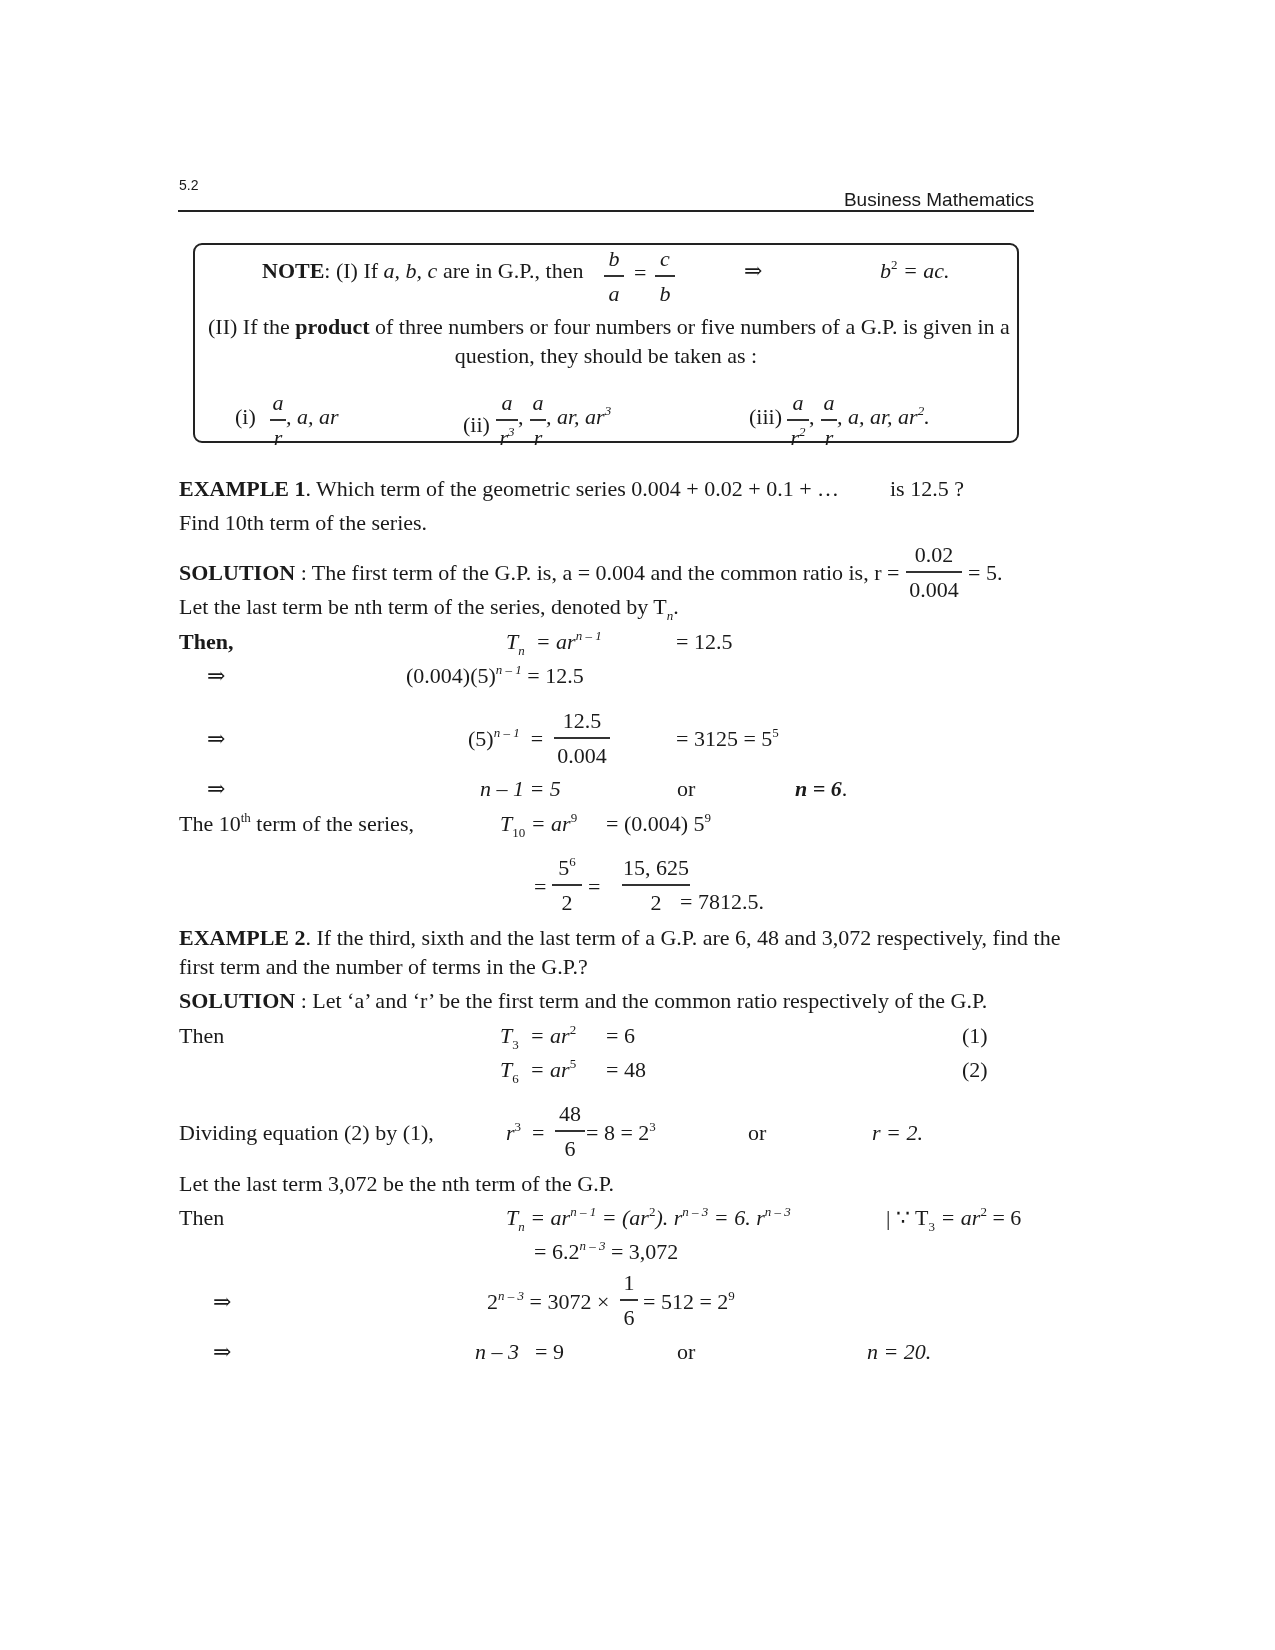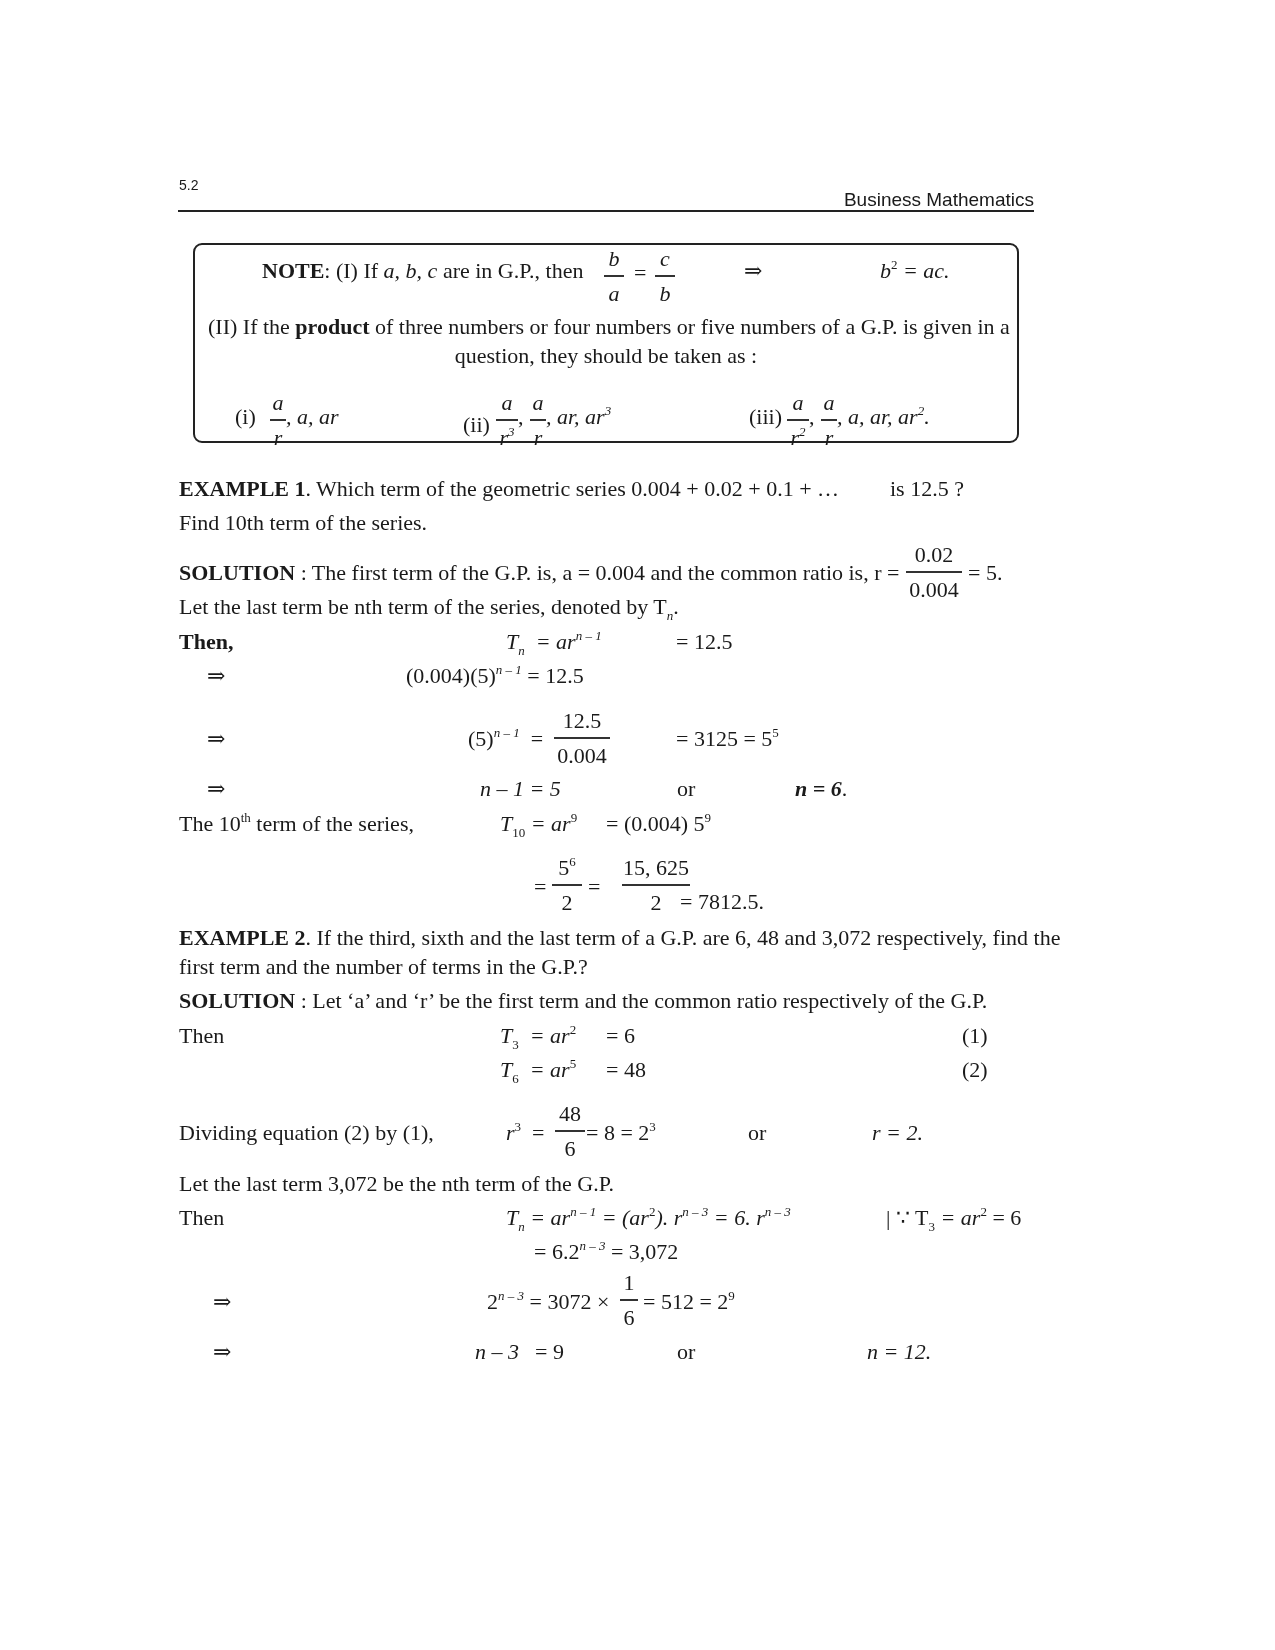--- a/index.html
+++ b/index.html
@@ -229,13 +229,13 @@
     <span class="den">6</span>
 </div>
 <div class="abs t" style="left:643px; top:1291px;">
   <span>= 512 = 2</span><sup>9</sup>
 </div>
 
 <div class="abs t" style="left:213px; top:1341px;">⇒</div>
 <div class="abs t it" style="left:475px; top:1341px;">n – 3</div>
 <div class="abs t" style="left:535px; top:1341px;">= 9</div>
 <div class="abs t" style="left:677px; top:1341px;">or</div>
-<div class="abs t it" style="left:867px; top:1341px;">n = 12.</div>
+<div class="abs t it" style="left:867px; top:1341px;">n = 20.</div>
 
 </body></html>

